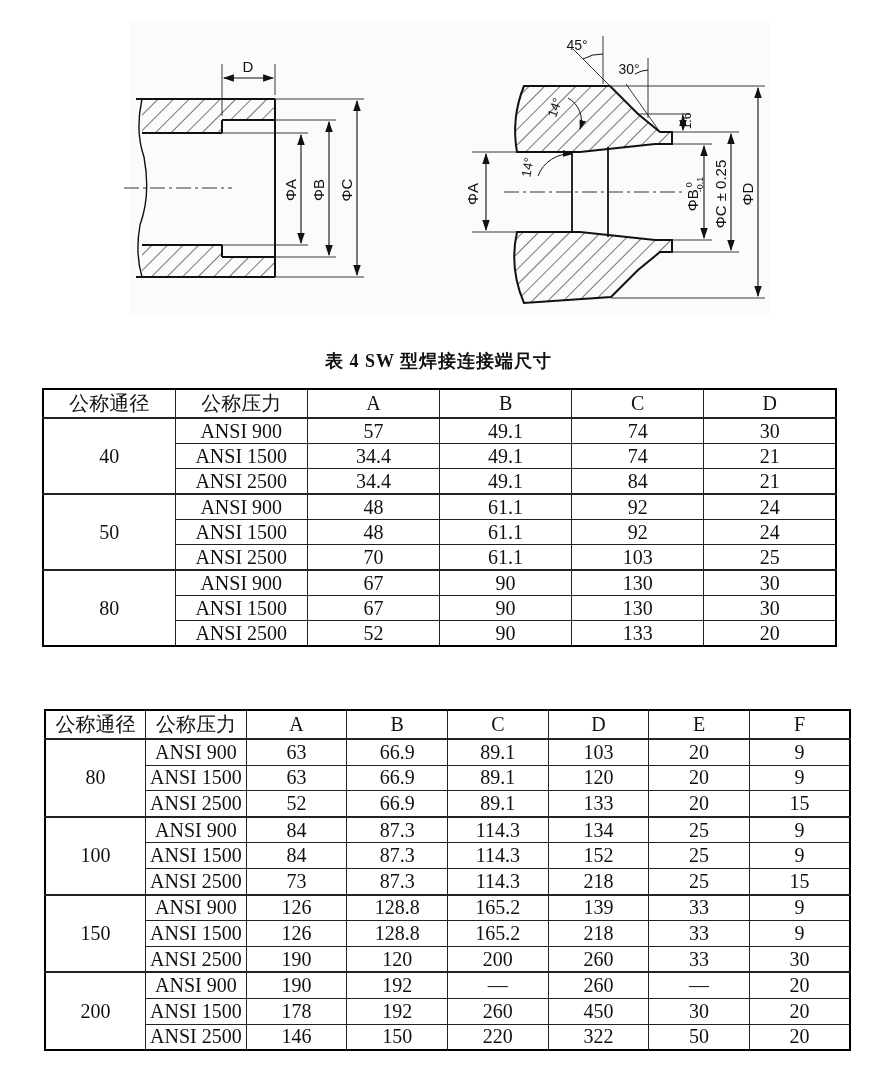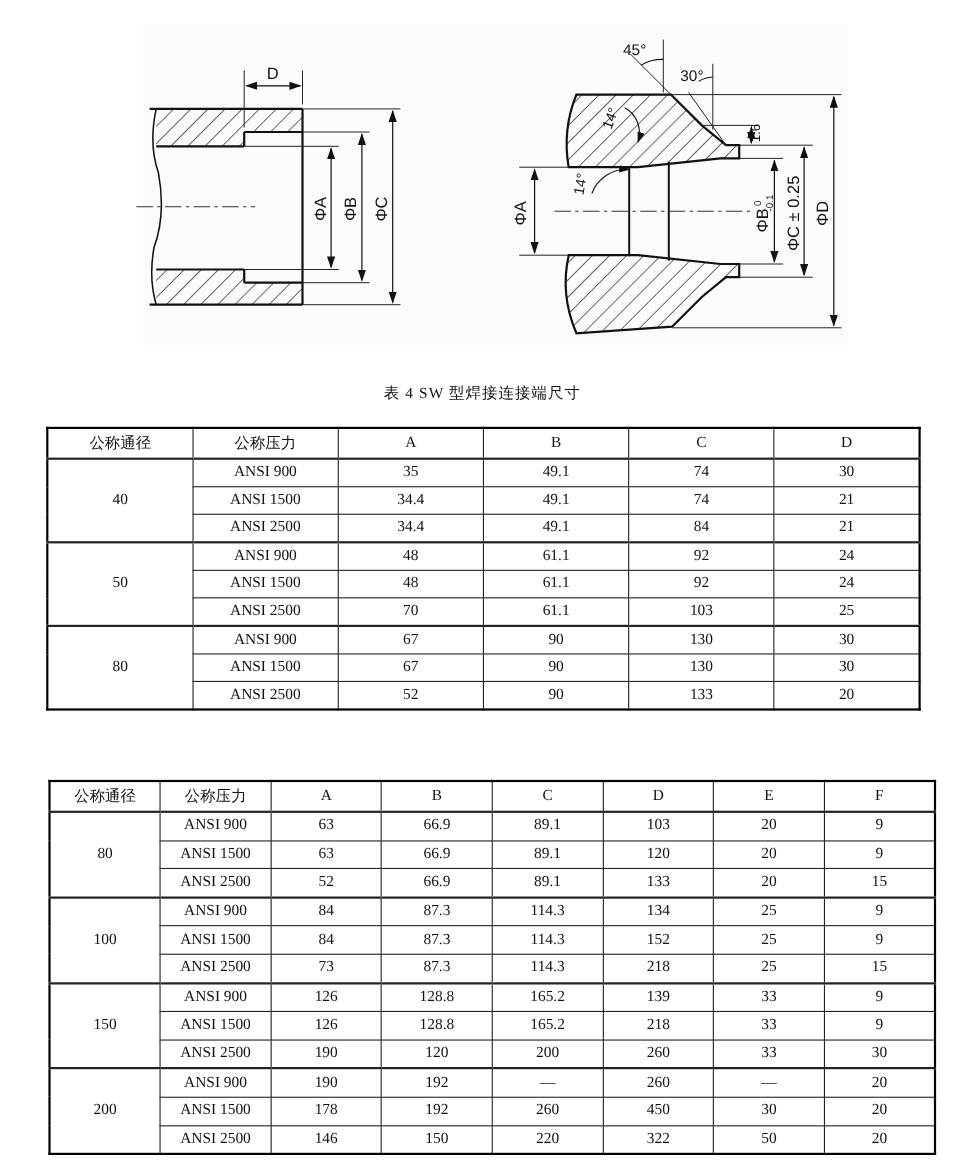--- a/index.html
+++ b/index.html
@@ -1,23 +1,23 @@
 <!DOCTYPE html>
 <html><head>
 <meta charset="utf-8">
 <style>
   html,body{margin:0;padding:0;background:#fff;}
   .page{position:relative;width:877px;height:1069px;background:#ffffff;overflow:hidden;
         font-family:"Liberation Serif","DejaVu Serif",serif;color:#111;}
   .fig{position:absolute;}
   .fig-bg{position:absolute;left:130px;top:22px;width:640px;height:292px;background:#fbfbfa;}
-  .tbl-title{position:absolute;left:0;width:877px;text-align:center;font-size:14px;font-weight:normal;
+  .tbl-title{position:absolute;left:0;width:877px;text-align:center;font-size:18px;font-weight:bold;
              letter-spacing:1px;}
   table.dim{position:absolute;border-collapse:collapse;table-layout:fixed;background:#fff;
-            font-size:14px;border:2px solid #000;}
+            font-size:20px;border:2px solid #000;}
   table.dim th,table.dim td{border:1px solid #222;text-align:center;vertical-align:middle;
             padding:0 2px;font-weight:normal;}
   table.dim thead th{height:26px;border-bottom-width:2px;}
   table.dim tbody td{height:24px;}
   #table5 tbody td{height:24.6px;}
   tr.group-start td{border-top-width:2px;}
   svg text{font-family:"Liberation Sans","DejaVu Sans",sans-serif;fill:#111;}
 </style>
 </head>
 <body>
@@ -148,21 +148,21 @@
           <th>A</th>
           <th>B</th>
           <th>C</th>
           <th>D</th>
         </tr>
       </thead>
       <tbody>
         <tr class="group-start">
           <td rowspan="3">40</td>
           <td>ANSI 900</td>
-          <td>35</td>
+          <td>57</td>
           <td>49.1</td>
           <td>74</td>
           <td>30</td>
         </tr>
         <tr>
           <td>ANSI 1500</td>
           <td>34.4</td>
           <td>49.1</td>
           <td>74</td>
           <td>21</td>

